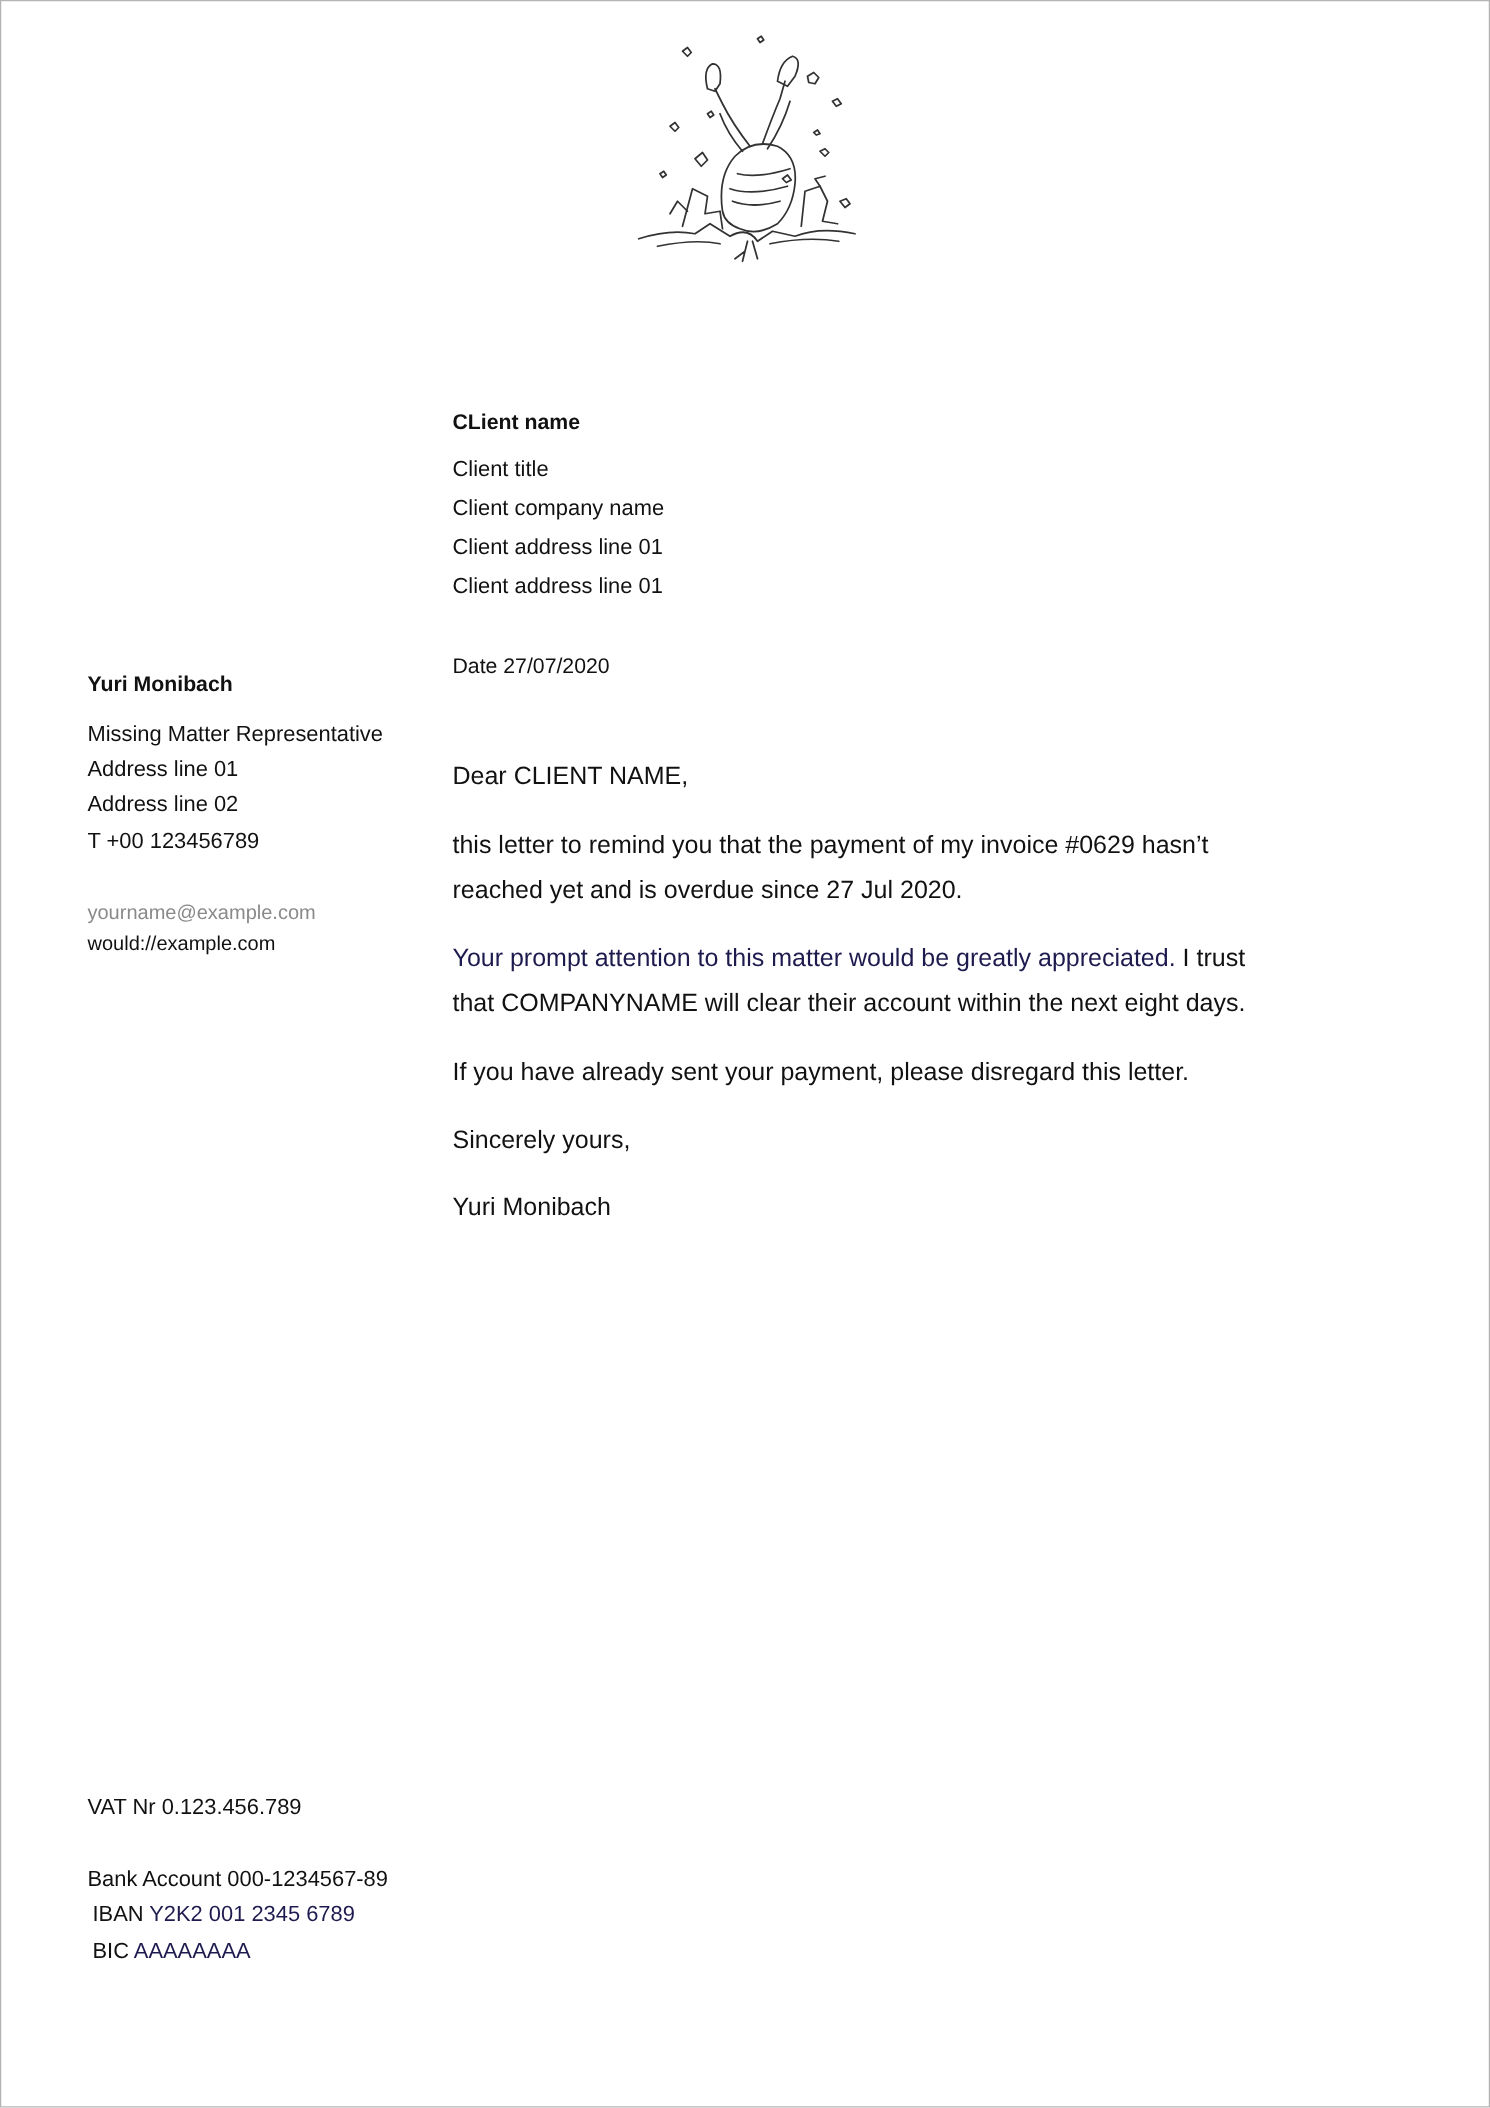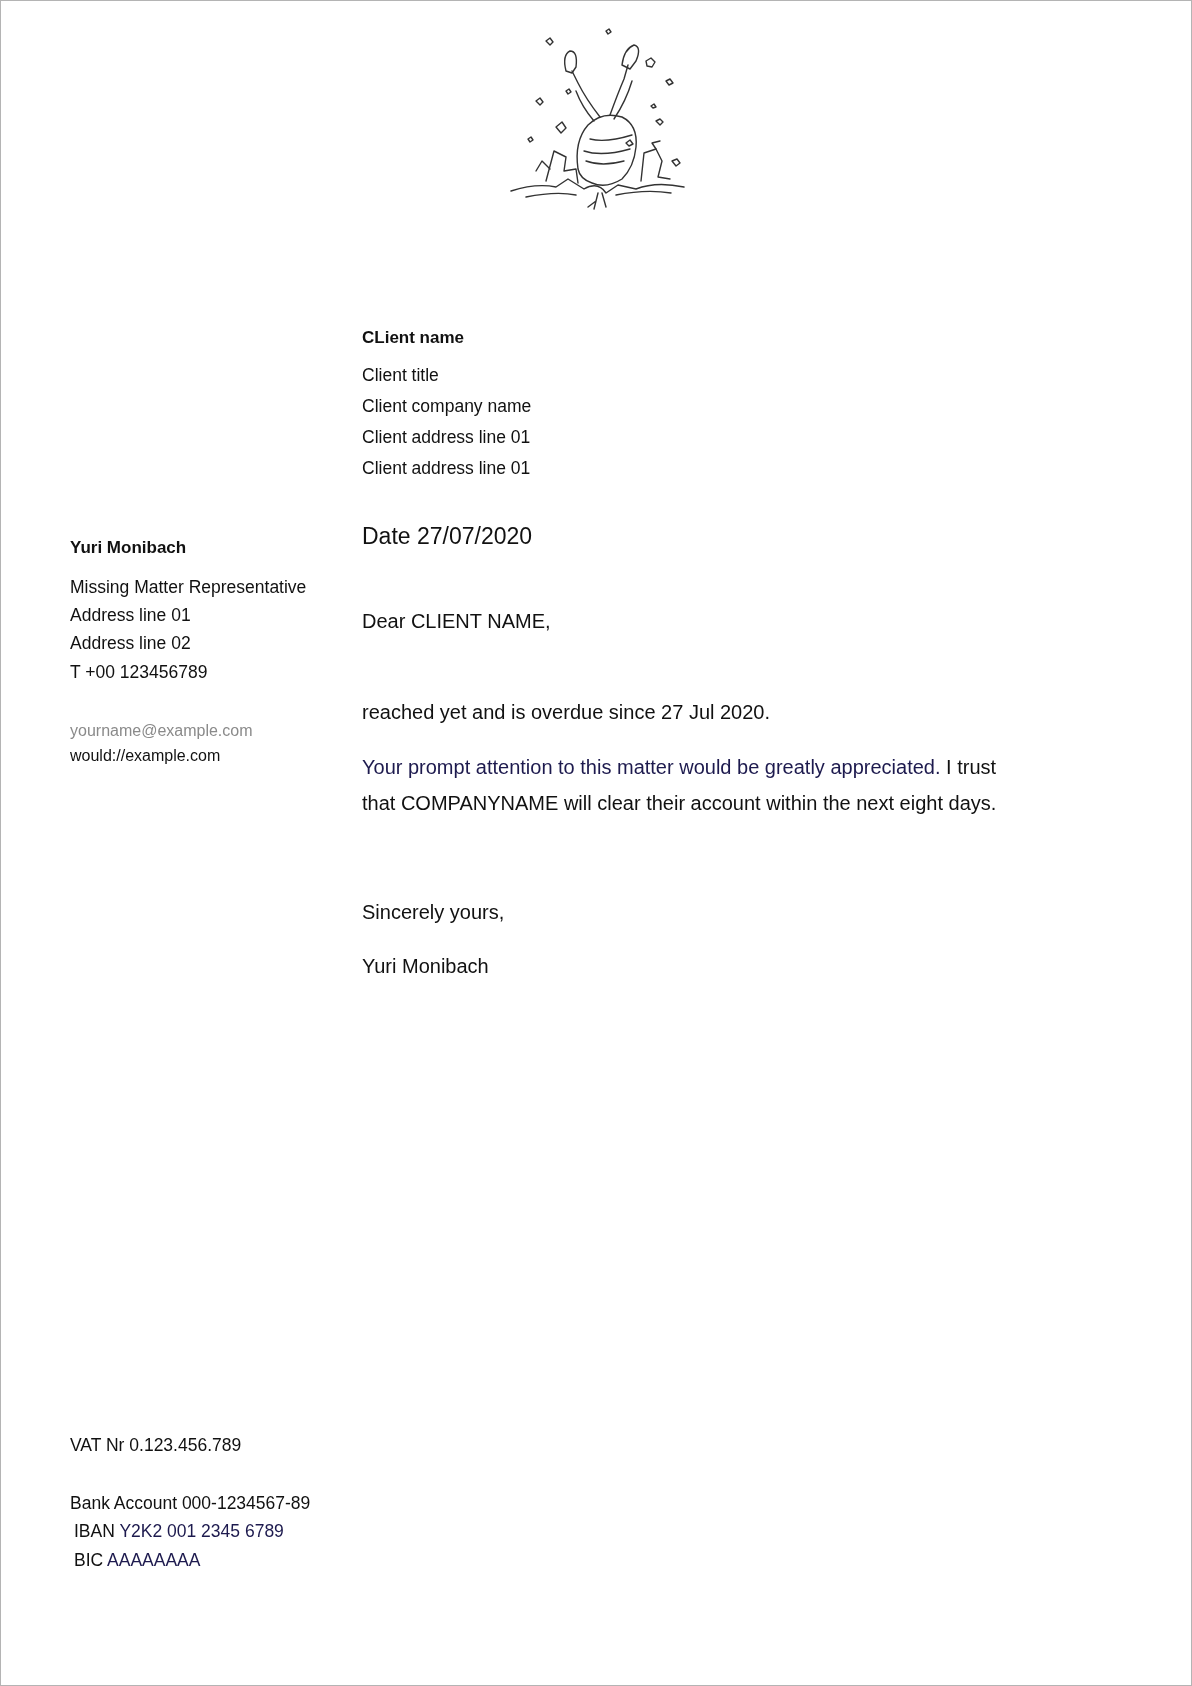--- a/index.html
+++ b/index.html
@@ -4,21 +4,21 @@
 <style>
   html, body { margin: 0; padding: 0; background: #fff; }
   body { width: 1192px; height: 1686px; position: relative; overflow: hidden;
          font-family: "Liberation Sans", sans-serif; color: #111; }
   .page { position: absolute; left: 0; top: 0; width: 1190px; height: 1684px;
           border: 1px solid #b4b4b4; background: #fff; }
   .logo { position: absolute; left: 505px; top: 20px; width: 185px; height: 190px; }
   .abs { position: absolute; white-space: nowrap; }
   .client-name { left: 361px; top: 327px; font-size: 17px; font-weight: bold; }
   .client-line { left: 361px; font-size: 17.5px; }
-  .date { left: 361px; top: 522px; font-size: 23px; }
+  .date { left: 361px; top: 522px; font-size: 17px; }
   .sender-name { left: 69px; top: 537px; font-size: 17px; font-weight: bold; }
   .sender-line { left: 69px; font-size: 17.5px; }
   .email { left: 69px; top: 721px; font-size: 16px; color: #8a8a8a; }
   .url { left: 69px; top: 746px; font-size: 16px; }
   .body-p { left: 361px; font-size: 20px; line-height: 36px; }
   .accent { color: #1d1a4e; }
   .foot { left: 69px; font-size: 17.5px; }
 </style>
 </head>
 <body>
@@ -60,23 +60,25 @@
 
   <div class="abs sender-name">Yuri Monibach</div>
   <div class="abs sender-line" style="top:576px">Missing Matter Representative</div>
   <div class="abs sender-line" style="top:604px">Address line 01</div>
   <div class="abs sender-line" style="top:632px">Address line 02</div>
   <div class="abs sender-line" style="top:661px">T +00 123456789</div>
   <div class="abs email">yourname@example.com</div>
   <div class="abs url">would://example.com</div>
 
   <div class="abs body-p" style="top:602px">Dear CLIENT NAME,</div>
+  <div class="abs body-p" style="top:657px">this letter to remind you that the payment of my invoice #0629 hasn’t</div>
   <div class="abs body-p" style="top:693px">reached yet and is overdue since 27 Jul 2020.</div>
   <div class="abs body-p" style="top:784px">that COMPANYNAME will clear their account within the next eight days.</div>
   <div class="abs body-p" style="top:748px"><span class="accent">Your prompt attention to this matter would be greatly appreciated.</span><span> I trust</span></div>
+  <div class="abs body-p" style="top:839px">If you have already sent your payment, please disregard this letter.</div>
   <div class="abs body-p" style="top:893px">Sincerely yours,</div>
   <div class="abs body-p" style="top:947px">Yuri Monibach</div>
 
   <div class="abs foot" style="top:1434px">VAT Nr 0.123.456.789</div>
   <div class="abs foot" style="top:1492px">Bank Account 000-1234567-89</div>
   <div class="abs foot" style="top:1520px; left:73px"><span>IBAN </span><span class="accent">Y2K2 001 2345 6789</span></div>
   <div class="abs foot" style="top:1549px; left:73px"><span>BIC </span><span class="accent">AAAAAAAA</span></div>
 </div>
 
 </body></html>

